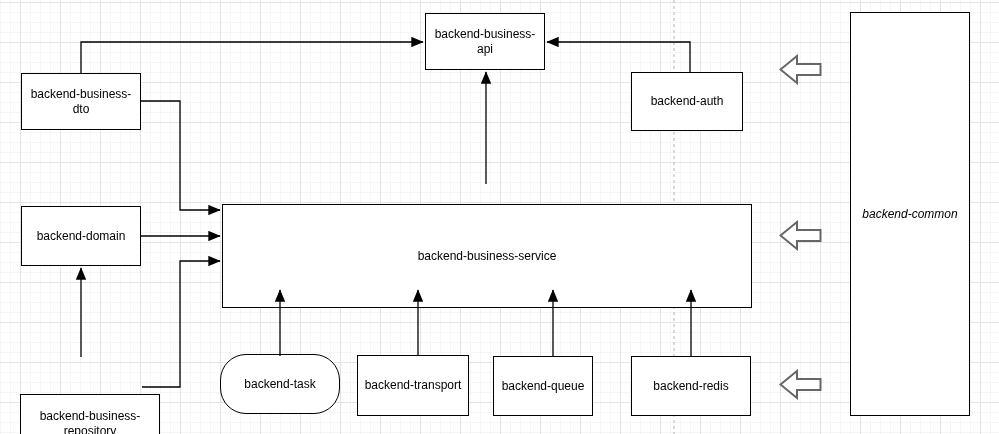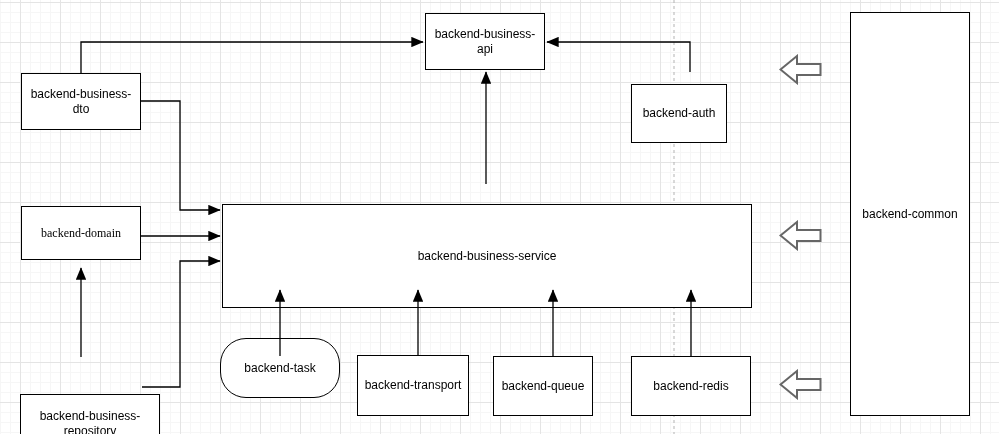--- a/index.html
+++ b/index.html
@@ -65,45 +65,45 @@
   <svg id="underlay" class="layer" width="999" height="434" viewBox="0 0 999 434" xmlns="http://www.w3.org/2000/svg">
       <line x1="674" y1="0" x2="674" y2="434" class="dashed-guide" stroke="#b3b3b3" stroke-dasharray="3,3"></line>
     </svg>
 
   <div class="node" style="left: 425px; top: 13px; width: 120px; height: 57px;">
       <span>backend-business-api</span>
     </div>
     <div class="node" style="left: 21px; top: 73px; width: 120px; height: 57px;">
       <span>backend-business-dto</span>
     </div>
-    <div class="node" style="left: 631px; top: 72px; width: 96px; height: 59px; margin-top: 12px;">
+    <div class="node" style="left: 631px; top: 72px; width: 112px; height: 59px;">
       <span>backend-auth</span>
     </div>
-    <div class="node" style="left: 21px; top: 206px; width: 120px; height: 54px; font-family: Liberation Serif, serif;">
+    <div class="node" style="left: 21px; top: 206px; width: 120px; height: 60px;">
       <span>backend-domain</span>
     </div>
     <div class="node" style="left: 222px; top: 184px; width: 530px; height: 104px; margin-top: 20px;">
       <span>backend-business-service</span>
     </div>
     <div class="node" style="left: 20px; top: 357px; width: 140px; height: 60px; margin-top: 37px;">
       <span>backend-business-repository</span>
     </div>
-    <div class="node" style="left: 220px; top: 338px; width: 120px; height: 60px; border-radius: 26px;">
+    <div class="node" style="left: 220px; top: 354px; width: 120px; height: 60px; border-radius: 26px;">
       <span>backend-task</span>
     </div>
     <div class="node" style="left: 357px; top: 355px; width: 112px; height: 61px;">
       <span>backend-transport</span>
     </div>
     <div class="node" style="left: 493px; top: 356px; width: 100px; height: 60px;">
       <span>backend-queue</span>
     </div>
     <div class="node" style="left: 631px; top: 356px; width: 120px; height: 60px;">
       <span>backend-redis</span>
     </div>
-    <div class="node" style="left: 850px; top: 12px; width: 120px; height: 404px;">
+    <div class="node" style="left: 850px; top: 12px; width: 120px; height: 404px; font-style: italic;">
       <span>backend-common</span>
     </div>
     <svg class="block-arrow" width="43" height="31" viewBox="0 0 43 31" style="left: 779px; top: 54px;">
       <polygon points="1.5,15.5 18,2 18,10 41.5,10 41.5,21 18,21 18,29" fill="#ffffff" stroke="#666666" stroke-width="2" stroke-linejoin="miter"></polygon>
     </svg>
     <svg class="block-arrow" width="43" height="31" viewBox="0 0 43 31" style="left: 779px; top: 220px;">
       <polygon points="1.5,15.5 18,2 18,10 41.5,10 41.5,21 18,21 18,29" fill="#ffffff" stroke="#666666" stroke-width="2" stroke-linejoin="miter"></polygon>
     </svg>
     <svg class="block-arrow" width="43" height="31" viewBox="0 0 43 31" style="left: 779px; top: 369px;">
       <polygon points="1.5,15.5 18,2 18,10 41.5,10 41.5,21 18,21 18,29" fill="#ffffff" stroke="#666666" stroke-width="2" stroke-linejoin="miter"></polygon>

